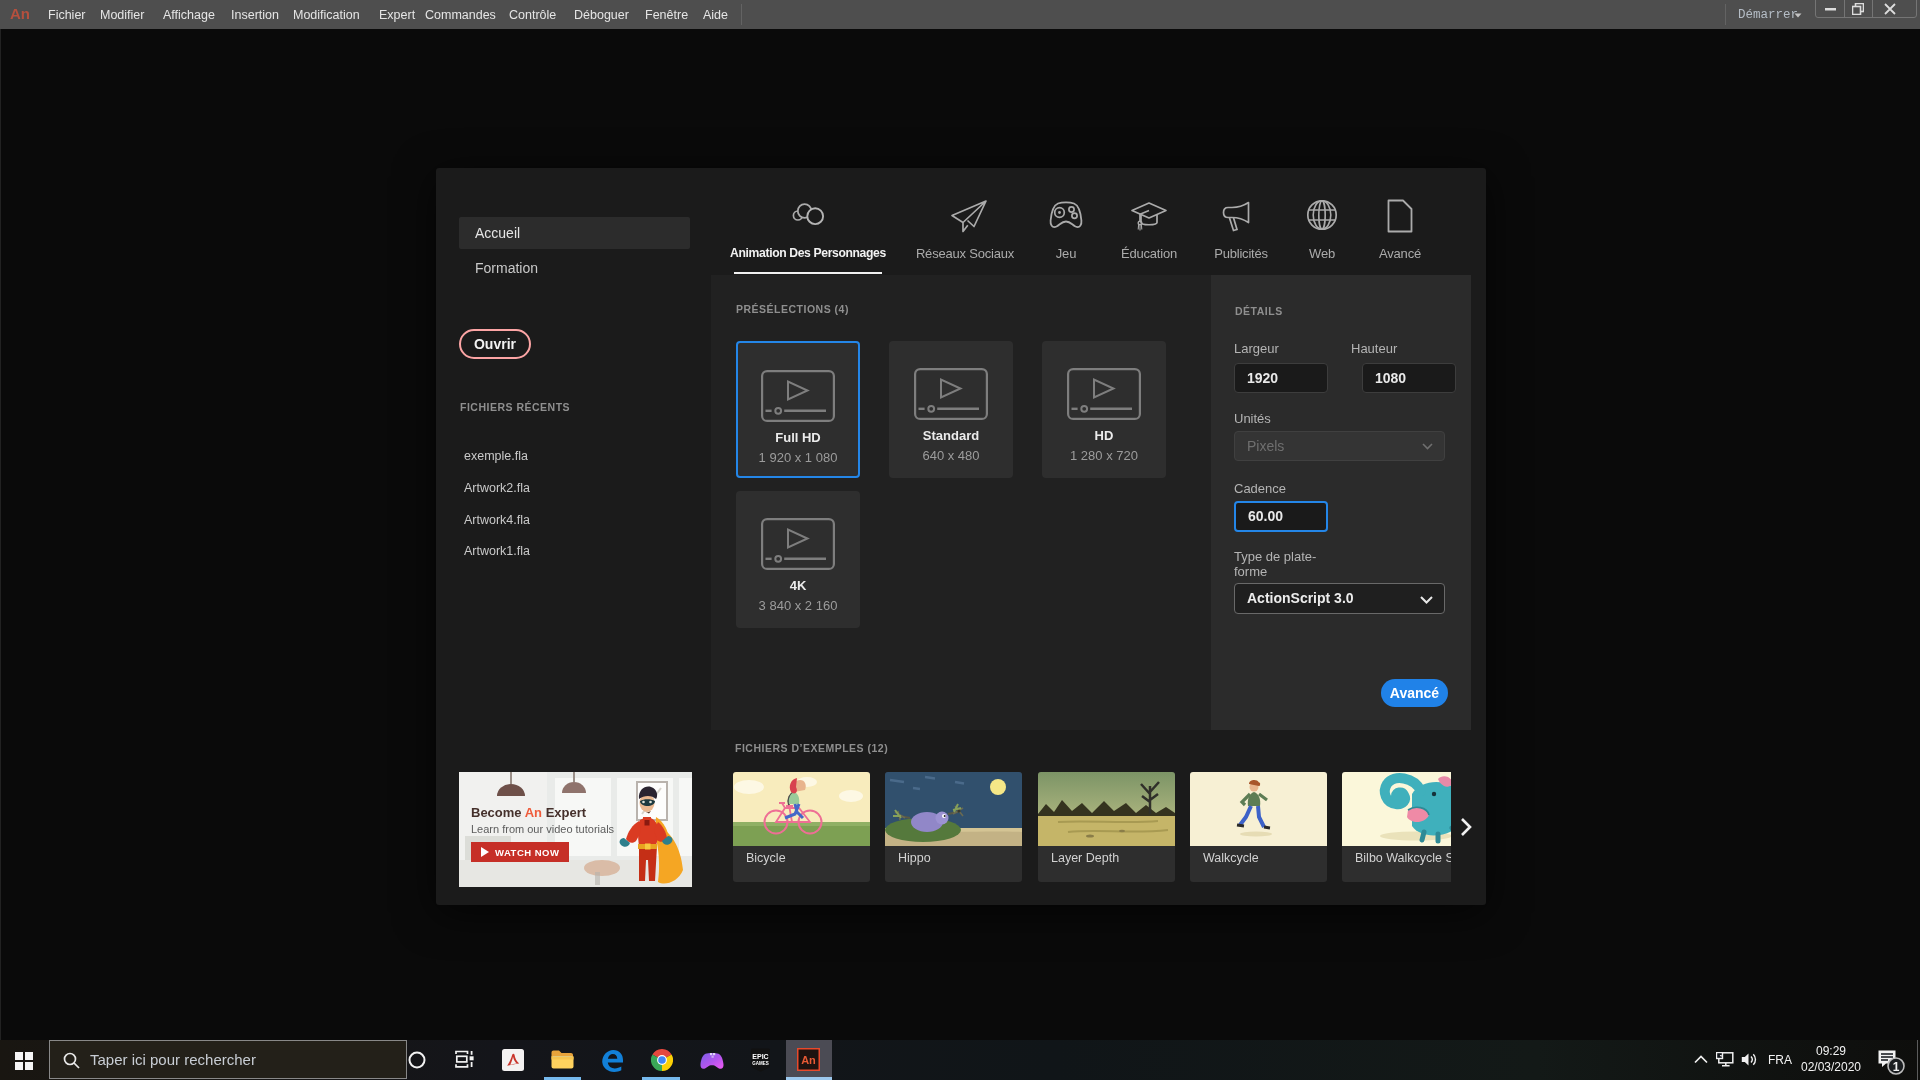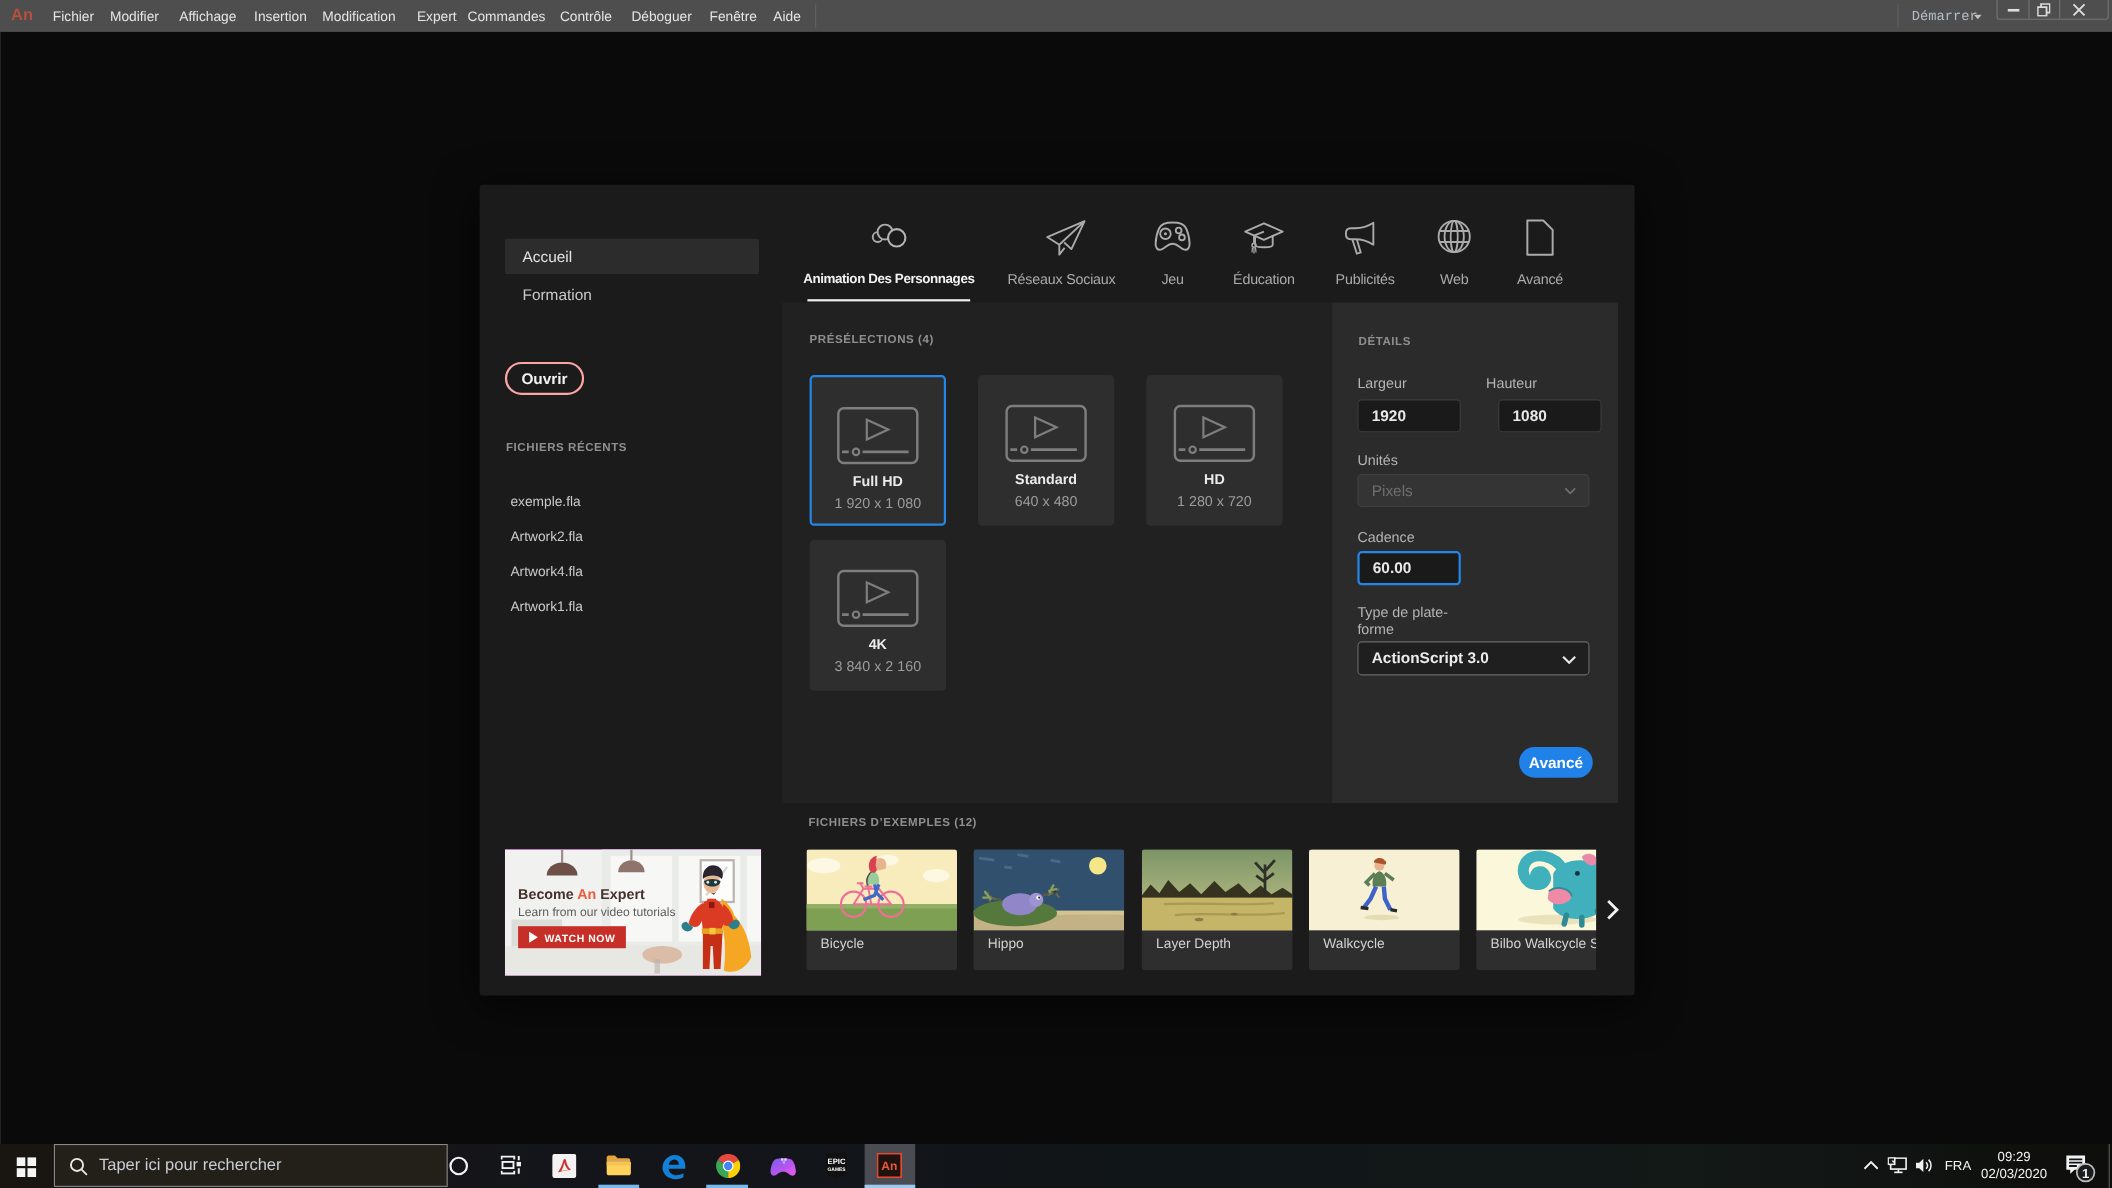--- a/index.html
+++ b/index.html
@@ -58,21 +58,21 @@
   #btn-creer { position:absolute; left:170px; top:404px; width:67px; height:28px; background:#2082e8;
       border-radius:14px; color:#fff; font-size:14px; font-weight:bold; text-align:center; line-height:28px; }
 
   
   #samples { position:absolute; left:297px; top:604px; width:718px; height:110px; overflow:hidden; }
   .scard { position:absolute; top:0; width:137px; height:110px; background:#2e2e2e; border-radius:3px; overflow:hidden; }
   .scard .lbl { position:absolute; top:79px; left:13px; font-size:12.5px; color:#d2d2d2; white-space:nowrap; }
   .scard svg { position:absolute; left:0; top:0; }
 
   
-  #banner { position:absolute; left:23px; top:604px; width:233px; height:115px; background:#a21caf; overflow:hidden; }
+  #banner { position:absolute; left:23px; top:604px; width:233px; height:115px; background:#f9a8d4; overflow:hidden; }
 
   
   #taskbar { position:absolute; left:0; top:1040px; width:1920px; height:40px;
      background:linear-gradient(90deg,#191611 0%,#14151a 26%,#101518 55%,#131917 80%,#0e0e0c 100%); }
   #search { position:absolute; left:49px; top:0; width:358px; height:39px; background:#232019;
      border:1px solid #888; color:#c8cdd4; font-size:15px; line-height:37px; }
   #search span { margin-left:40px; }
   .tbtext { position:absolute; color:#f2f2f2; font-size:12px; white-space:nowrap; }
   .underline { position:absolute; top:37px; height:3px; background:#76b9ed; }
 </style>

